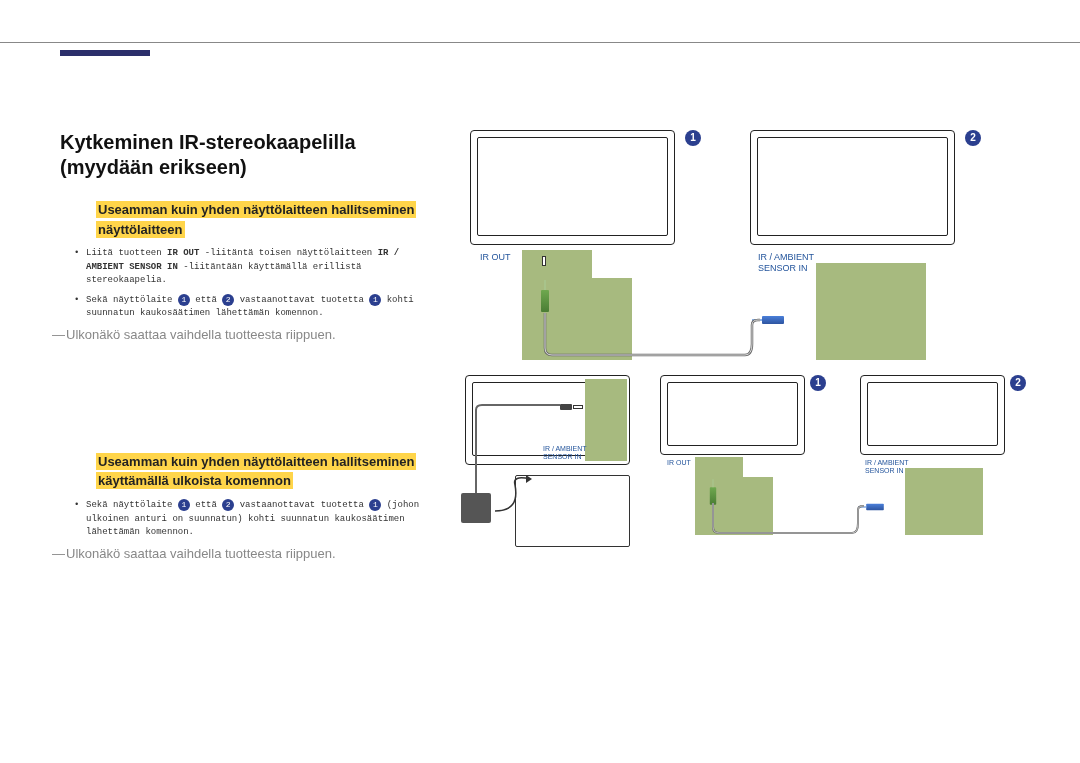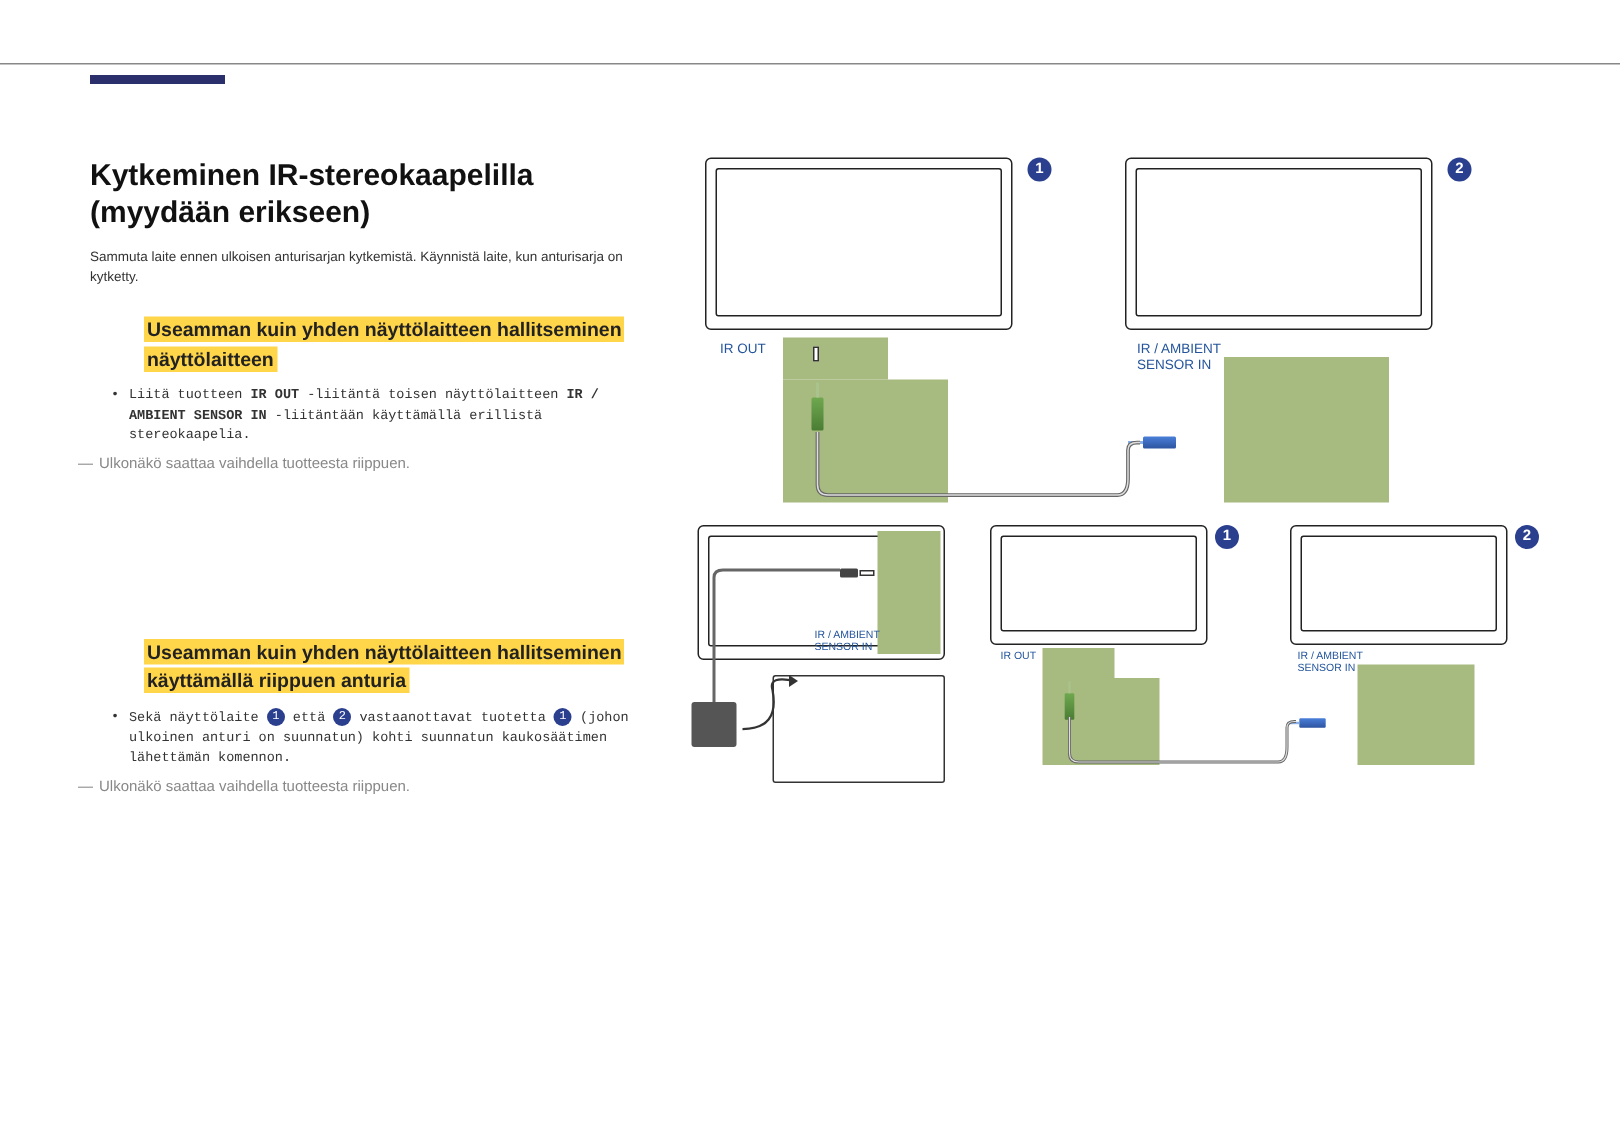--- a/index.html
+++ b/index.html
@@ -16,21 +16,21 @@
     position: absolute;
     left: 0; right: 0; top: 42px;
     border-top: 1px solid #888;
   }
   .blue-bar {
     position: absolute;
     top: 50px; left: 60px;
     width: 90px; height: 6px;
     background: #2b2f6b;
   }
-  .content { display: flex; gap: 32px; margin-top: 55px; }
+  .content { display: flex; gap: 32px; margin-top: 80px; }
   .text-col { width: 400px; }
   .figure-col { flex: 1; position: relative; }
 
   h1 {
     font-size: 20px;
     font-weight: bold;
     color: #111;
     line-height: 1.25;
     margin-bottom: 10px;
   }
@@ -72,21 +72,21 @@
     background: #2b3f8f;
     color: #fff;
     border-radius: 50%;
     font-size: 10px;
     text-align: center;
     line-height: 16px;
     font-weight: bold;
   }
 
   .note {
-    font-size: 10px;
+    font-size: 13px;
     color: #888;
     margin-top: 6px;
     padding-left: 6px;
     position: relative;
   }
   .note::before { content: "― "; position: absolute; left: -8px; }
 
   
   .fig-group { position: relative; width: 560px; height: 245px; }
   .fig-group2 { position: relative; width: 580px; height: 200px; margin-top: 105px; }
@@ -170,40 +170,48 @@
 </style>
 </head>
 <body>
 
 <div class="top-rule"></div>
 <div class="blue-bar"></div>
 
 <div class="content">
   <div class="text-col">
     <h1>Kytkeminen IR-stereokaapelilla (myydään erikseen)</h1>
-    <p class="para">Sammuta laite ennen ulkoisen anturisarjan kytkemistä. Käynnistä laite, kun anturisarja on kytketty.</p>
 
     <div class="section-sub">
       <span class="hilite">Useamman kuin yhden näyttölaitteen hallitseminen</span><br>
       <span class="hilite">näyttölaitteen</span>
     </div>
     <ul class="bullets">
       <li>
         <span>Liitä tuotteen </span>
         <span class="bold">IR OUT</span>
         <span> -liitäntä toisen näyttölaitteen </span>
         <span class="bold">IR / AMBIENT SENSOR IN</span>
         <span> -liitäntään käyttämällä erillistä stereokaapelia.</span>
       </li>
+      <li>
+        <span>Sekä näyttölaite </span>
+        <span class="circle-num">1</span>
+        <span> että </span>
+        <span class="circle-num">2</span>
+        <span> vastaanottavat tuotetta </span>
+        <span class="circle-num">1</span>
+        <span> kohti suunnatun kaukosäätimen lähettämän komennon.</span>
+      </li>
     </ul>
     <p class="note">Ulkonäkö saattaa vaihdella tuotteesta riippuen.</p>
 
     <div class="section-sub" style="margin-top:110px;">
       <span class="hilite">Useamman kuin yhden näyttölaitteen hallitseminen</span><br>
-      <span class="hilite">käyttämällä riippuen anturia</span>
+      <span class="hilite">käyttämällä ulkoista komennon</span>
     </div>
     <ul class="bullets">
       <li>
         <span>Sekä näyttölaite </span>
         <span class="circle-num">1</span>
         <span> että </span>
         <span class="circle-num">2</span>
         <span> vastaanottavat tuotetta </span>
         <span class="circle-num">1</span>
         <span> (johon ulkoinen anturi on suunnatun) kohti suunnatun kaukosäätimen lähettämän komennon.</span>

